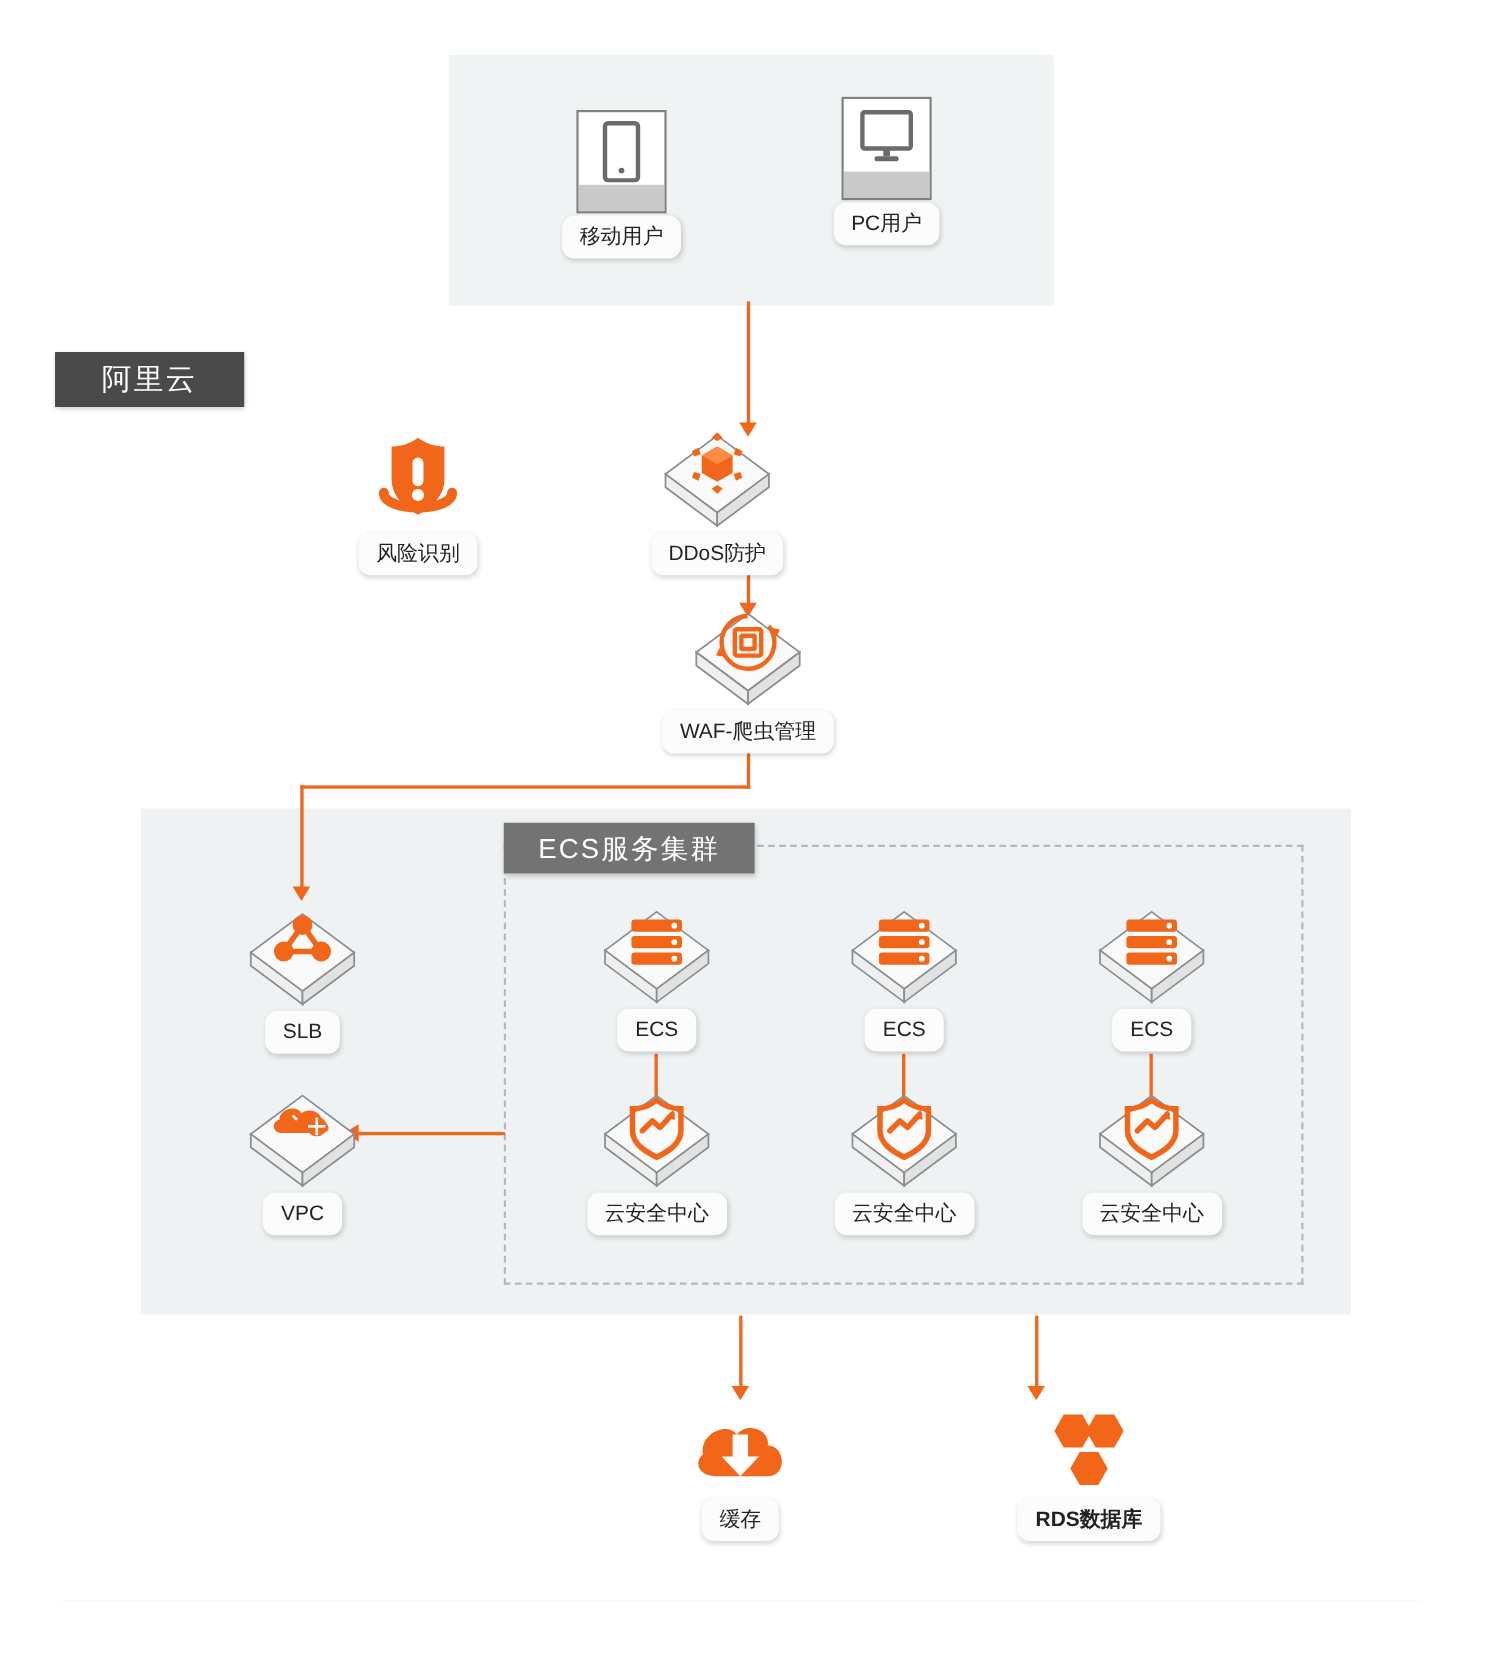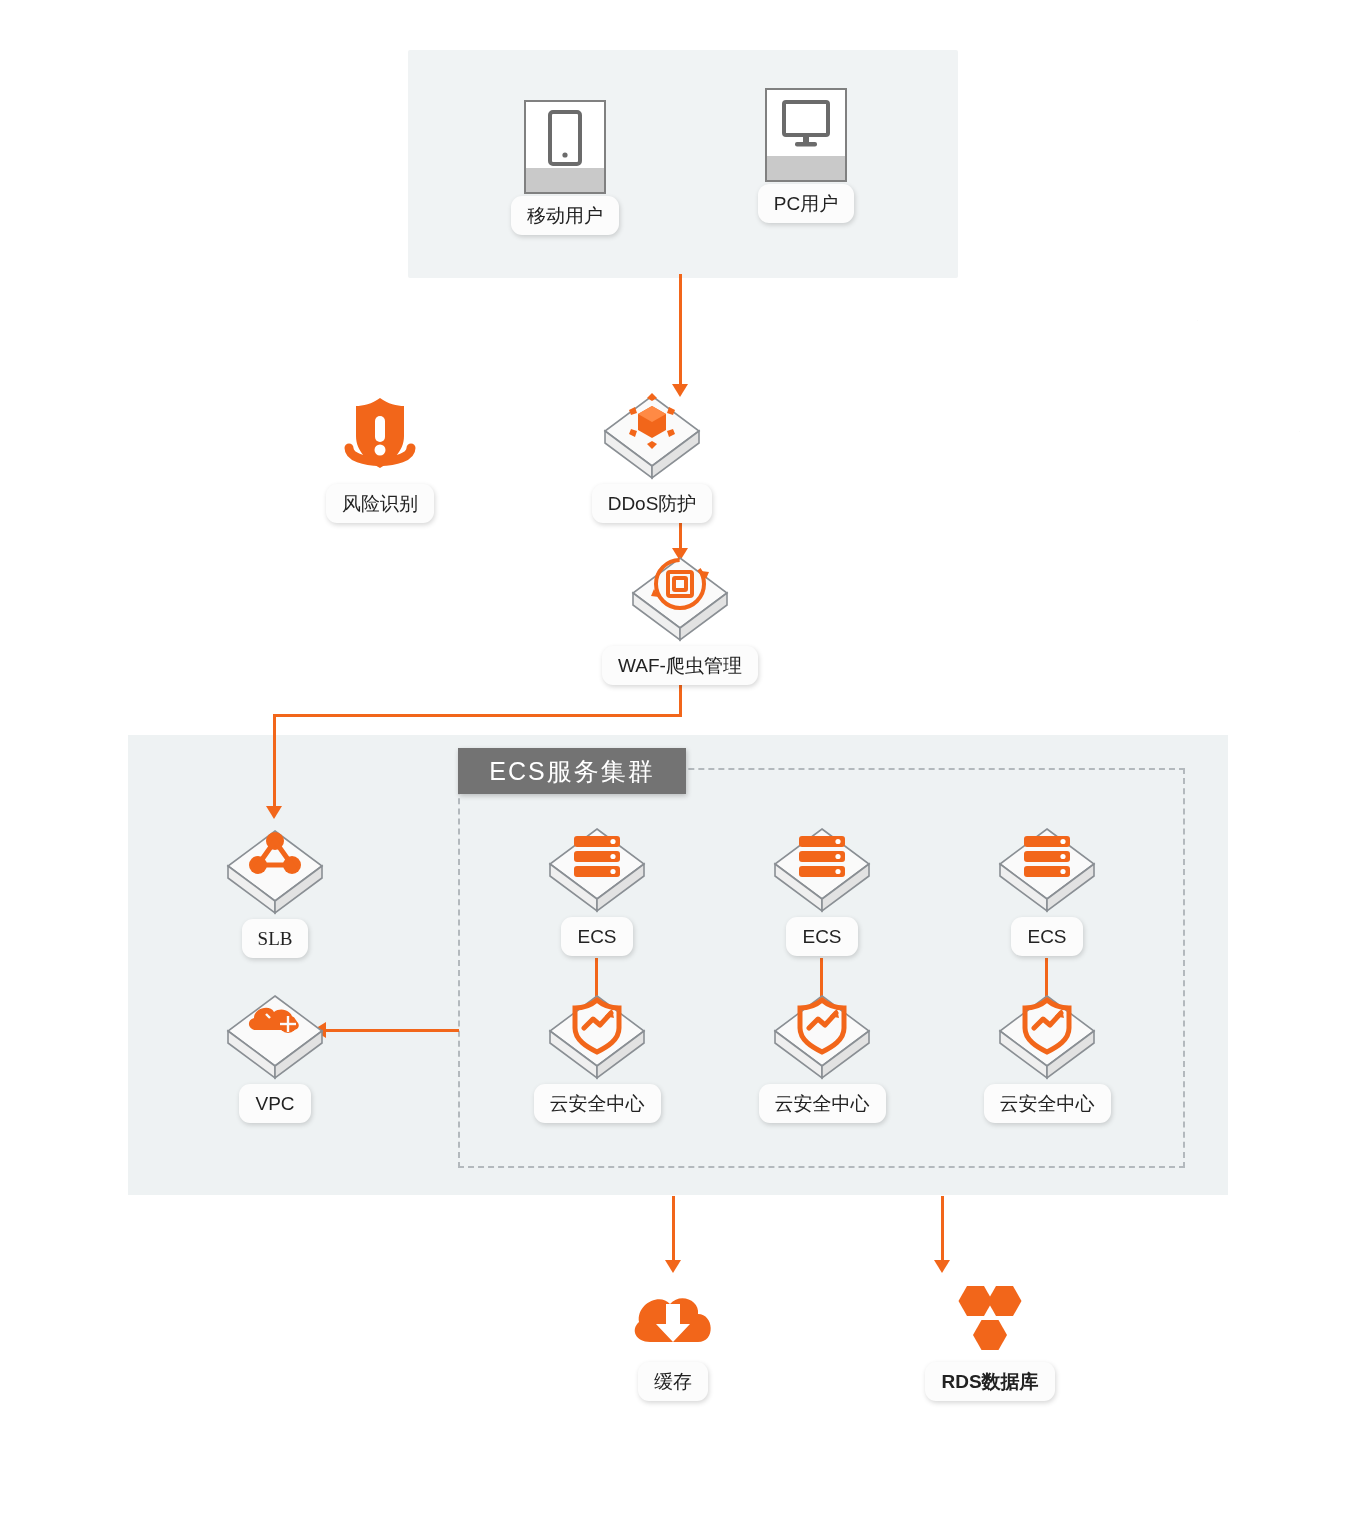--- a/index.html
+++ b/index.html
@@ -156,20 +156,21 @@
           <rect x="5" y="4" width="44" height="33" rx="2" fill="none" stroke="#6b6b6b" stroke-width="4"></rect>
           <rect x="24" y="37" width="6" height="7" fill="#6b6b6b"></rect>
           <rect x="16" y="44" width="22" height="4.5" rx="2" fill="#6b6b6b"></rect>
         </svg>
       </div>
     </div>
     <div class="lbl">PC用户</div>
   </div>
 
   <div class="panel-cloud"></div>
+  <div class="tag tag-cloud">阿里云</div>
 
   <div class="panel-ecs-region"></div>
   <div class="dashed-box"></div>
   <div class="tag tag-ecs">ECS服务集群</div>
 
   <div class="ln v" style="left:679px; top:274px; height:112px;"></div>
   <div class="arrowhead down" style="left:672px; top:384px;"></div>
 
   <div class="ln v" style="left:679px; top:522px; height:28px;"></div>
   <div class="arrowhead down" style="left:672px; top:548px;"></div>
@@ -240,21 +241,21 @@
           <rect x="41" y="20" width="24" height="24" rx="2"></rect>
           <rect x="47" y="26" width="12" height="12" rx="1"></rect>
         </g>
         <path d="M74 19 l8 1 -3 7 z" fill="#f2661a"></path>
         <path d="M32 45 l-8 -1 3 -7 z" fill="#f2661a"></path>
       </svg>
     </div>
     <div class="lbl">WAF-爬虫管理</div>
   </div>
 
-  <div class="node" style="left:195px; top:825px;font-family:Liberation Serif, serif;">
+  <div class="node" style="left:195px; top:825px;">
     <div class="ic">
       <svg width="106" height="92" viewBox="0 0 106 92">
         <g>
           <path d="M53 6 L100 41 L53 76 L6 41 Z" fill="#fafafa" stroke="#8a8f94" stroke-width="1.6"></path>
           <path d="M6 41 L53 76 L53 88 L6 53 Z" fill="#efefef" stroke="#8a8f94" stroke-width="1.6"></path>
           <path d="M100 41 L53 76 L53 88 L100 53 Z" fill="#e2e2e2" stroke="#8a8f94" stroke-width="1.6"></path>
         </g>
         <g fill="#f2661a">
           <circle cx="53" cy="16" r="9"></circle>
           <circle cx="36" cy="40" r="9"></circle>

